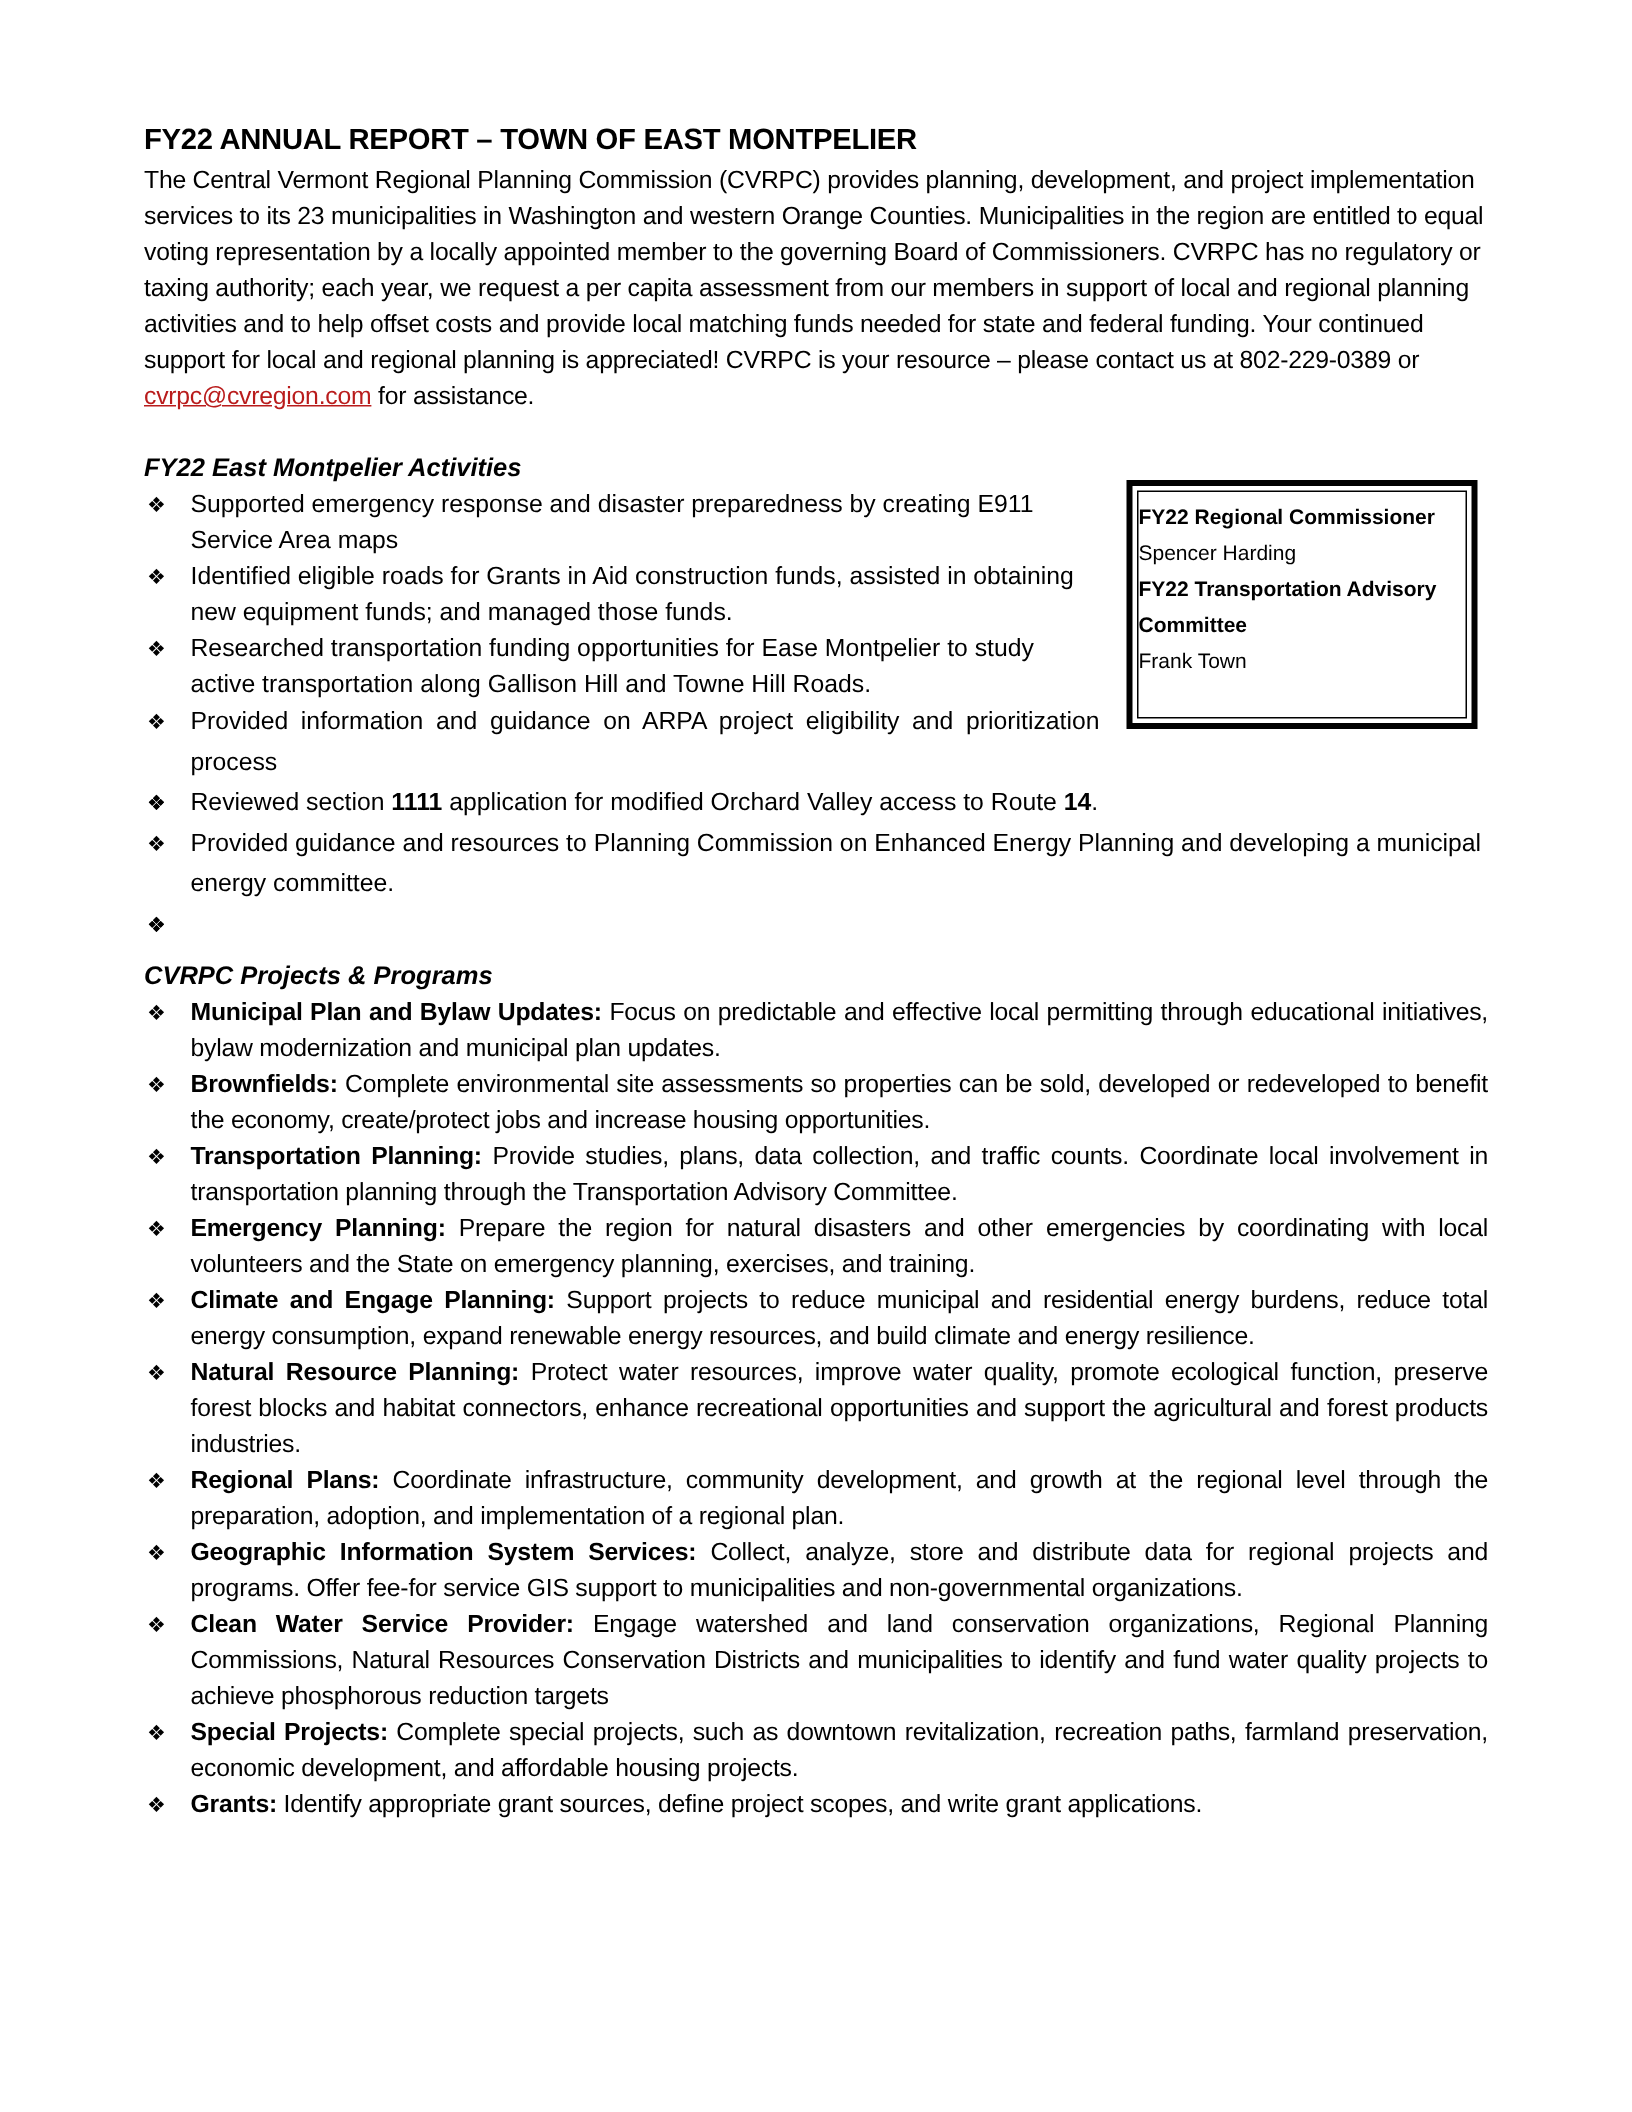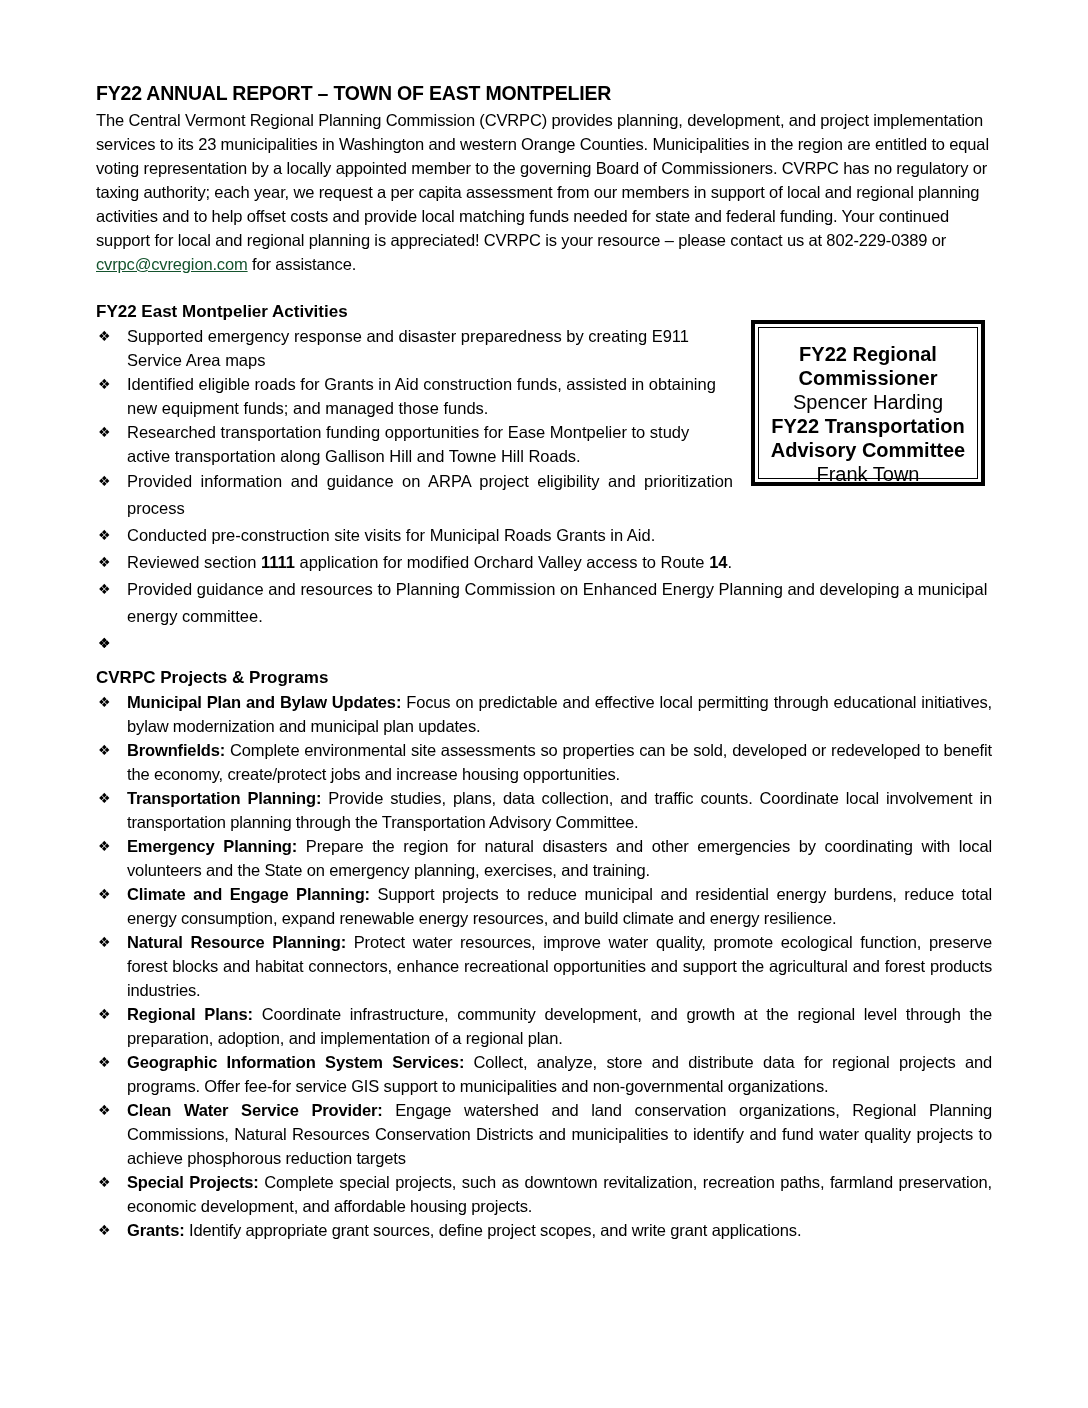--- a/index.html
+++ b/index.html
@@ -1,33 +1,33 @@
 <!DOCTYPE html>
 <html><head>
 <meta charset="utf-8">
 <style>
   html, body { margin: 0; padding: 0; background: #ffffff; }
   body { width: 1088px; height: 1408px; position: relative; overflow: hidden;
          font-family: "Liberation Sans", sans-serif; color: #000; }
   .page { position: absolute; left: 96px; top: 80px; width: 896px; font-size: 16.5px; line-height: 24px; }
   .title { font-weight: bold; font-size: 19.5px; line-height: 26px; margin: 0 0 2px 0; letter-spacing: -0.2px; }
   .intro { margin: 0; text-align: left; letter-spacing: -0.15px; }
-  .intro a { color: #14532d; text-decoration: underline; }
-  h2 { font-size: 17px; font-weight: bold; margin: 0; line-height: 24px; }
+  .intro a { color: #b91c1c; text-decoration: underline; }
+  h2 { font-size: 17px; font-weight: bold; margin: 0; line-height: 24px; font-style: italic; }
   .sec1 { margin-top: 24px; position: relative; }
   ul { list-style: none; margin: 0; padding: 0; }
   li { position: relative; padding-left: 31px; }
   li .bullet { position: absolute; left: 2px; top: 0; font-size: 14px; }
   .act-top li { width: 606px; }
   .act-top li.justify { text-align: justify; text-align-last: left; line-height: 27px; }
   .act-bottom li { line-height: 27px; }
   .box { position: absolute; left: 655px; top: 20px; width: 234px; height: 166px;
          border: 4px solid #000; box-sizing: border-box; padding: 3px; }
-  .box-inner { border: 1px solid #000; height: 100%; box-sizing: border-box; text-align: center;
-               padding-top: 14px; font-size: 20px; line-height: 24px; }
+  .box-inner { border: 1px solid #000; height: 100%; box-sizing: border-box; text-align: left;
+               padding-top: 4px; font-size: 14px; line-height: 24px; }
   .box-inner .b { font-weight: bold; }
   .sec2 { margin-top: 36px; }
   .prog li { text-align: justify; text-align-last: left; letter-spacing: -0.15px; }
   .prog .lbl { font-weight: bold; }
   .bold { font-weight: bold; }
 </style>
 </head>
 <body>
 
 <div class="page">
@@ -37,21 +37,21 @@
 
   <div class="sec1">
     <h2>FY22 East Montpelier Activities</h2>
     <ul class="act-top">
       <li><span class="bullet">❖</span><span>Supported emergency response and disaster preparedness by creating E911 Service Area maps</span></li>
       <li><span class="bullet">❖</span><span>Identified eligible roads for Grants in Aid construction funds, assisted in obtaining new equipment funds; and managed those funds.</span></li>
       <li><span class="bullet">❖</span><span>Researched transportation funding opportunities for Ease Montpelier to study active transportation along Gallison Hill and Towne Hill Roads.</span></li>
       <li class="justify"><span class="bullet">❖</span><span>Provided information and guidance on ARPA project eligibility and prioritization process</span></li>
     </ul>
     <ul class="act-bottom">
-      <li><span class="bullet">❖</span><span>Conducted pre-construction site visits for Municipal Roads Grants in Aid.</span></li>
+      <li><span class="bullet">❖</span></li>
       <li><span class="bullet">❖</span><span>Reviewed section </span><span class="bold">1111</span><span> application for modified Orchard Valley access to Route </span><span class="bold">14</span><span>.</span></li>
       <li><span class="bullet">❖</span><span>Provided guidance and resources to Planning Commission on Enhanced Energy Planning and developing a municipal energy committee.</span></li>
       <li><span class="bullet">❖</span></li>
       <li><span class="bullet">❖</span></li>
     </ul>
 
     <div class="box">
       <div class="box-inner">
         <div class="b">FY22 Regional Commissioner</div>
         <div>Spencer Harding</div>

